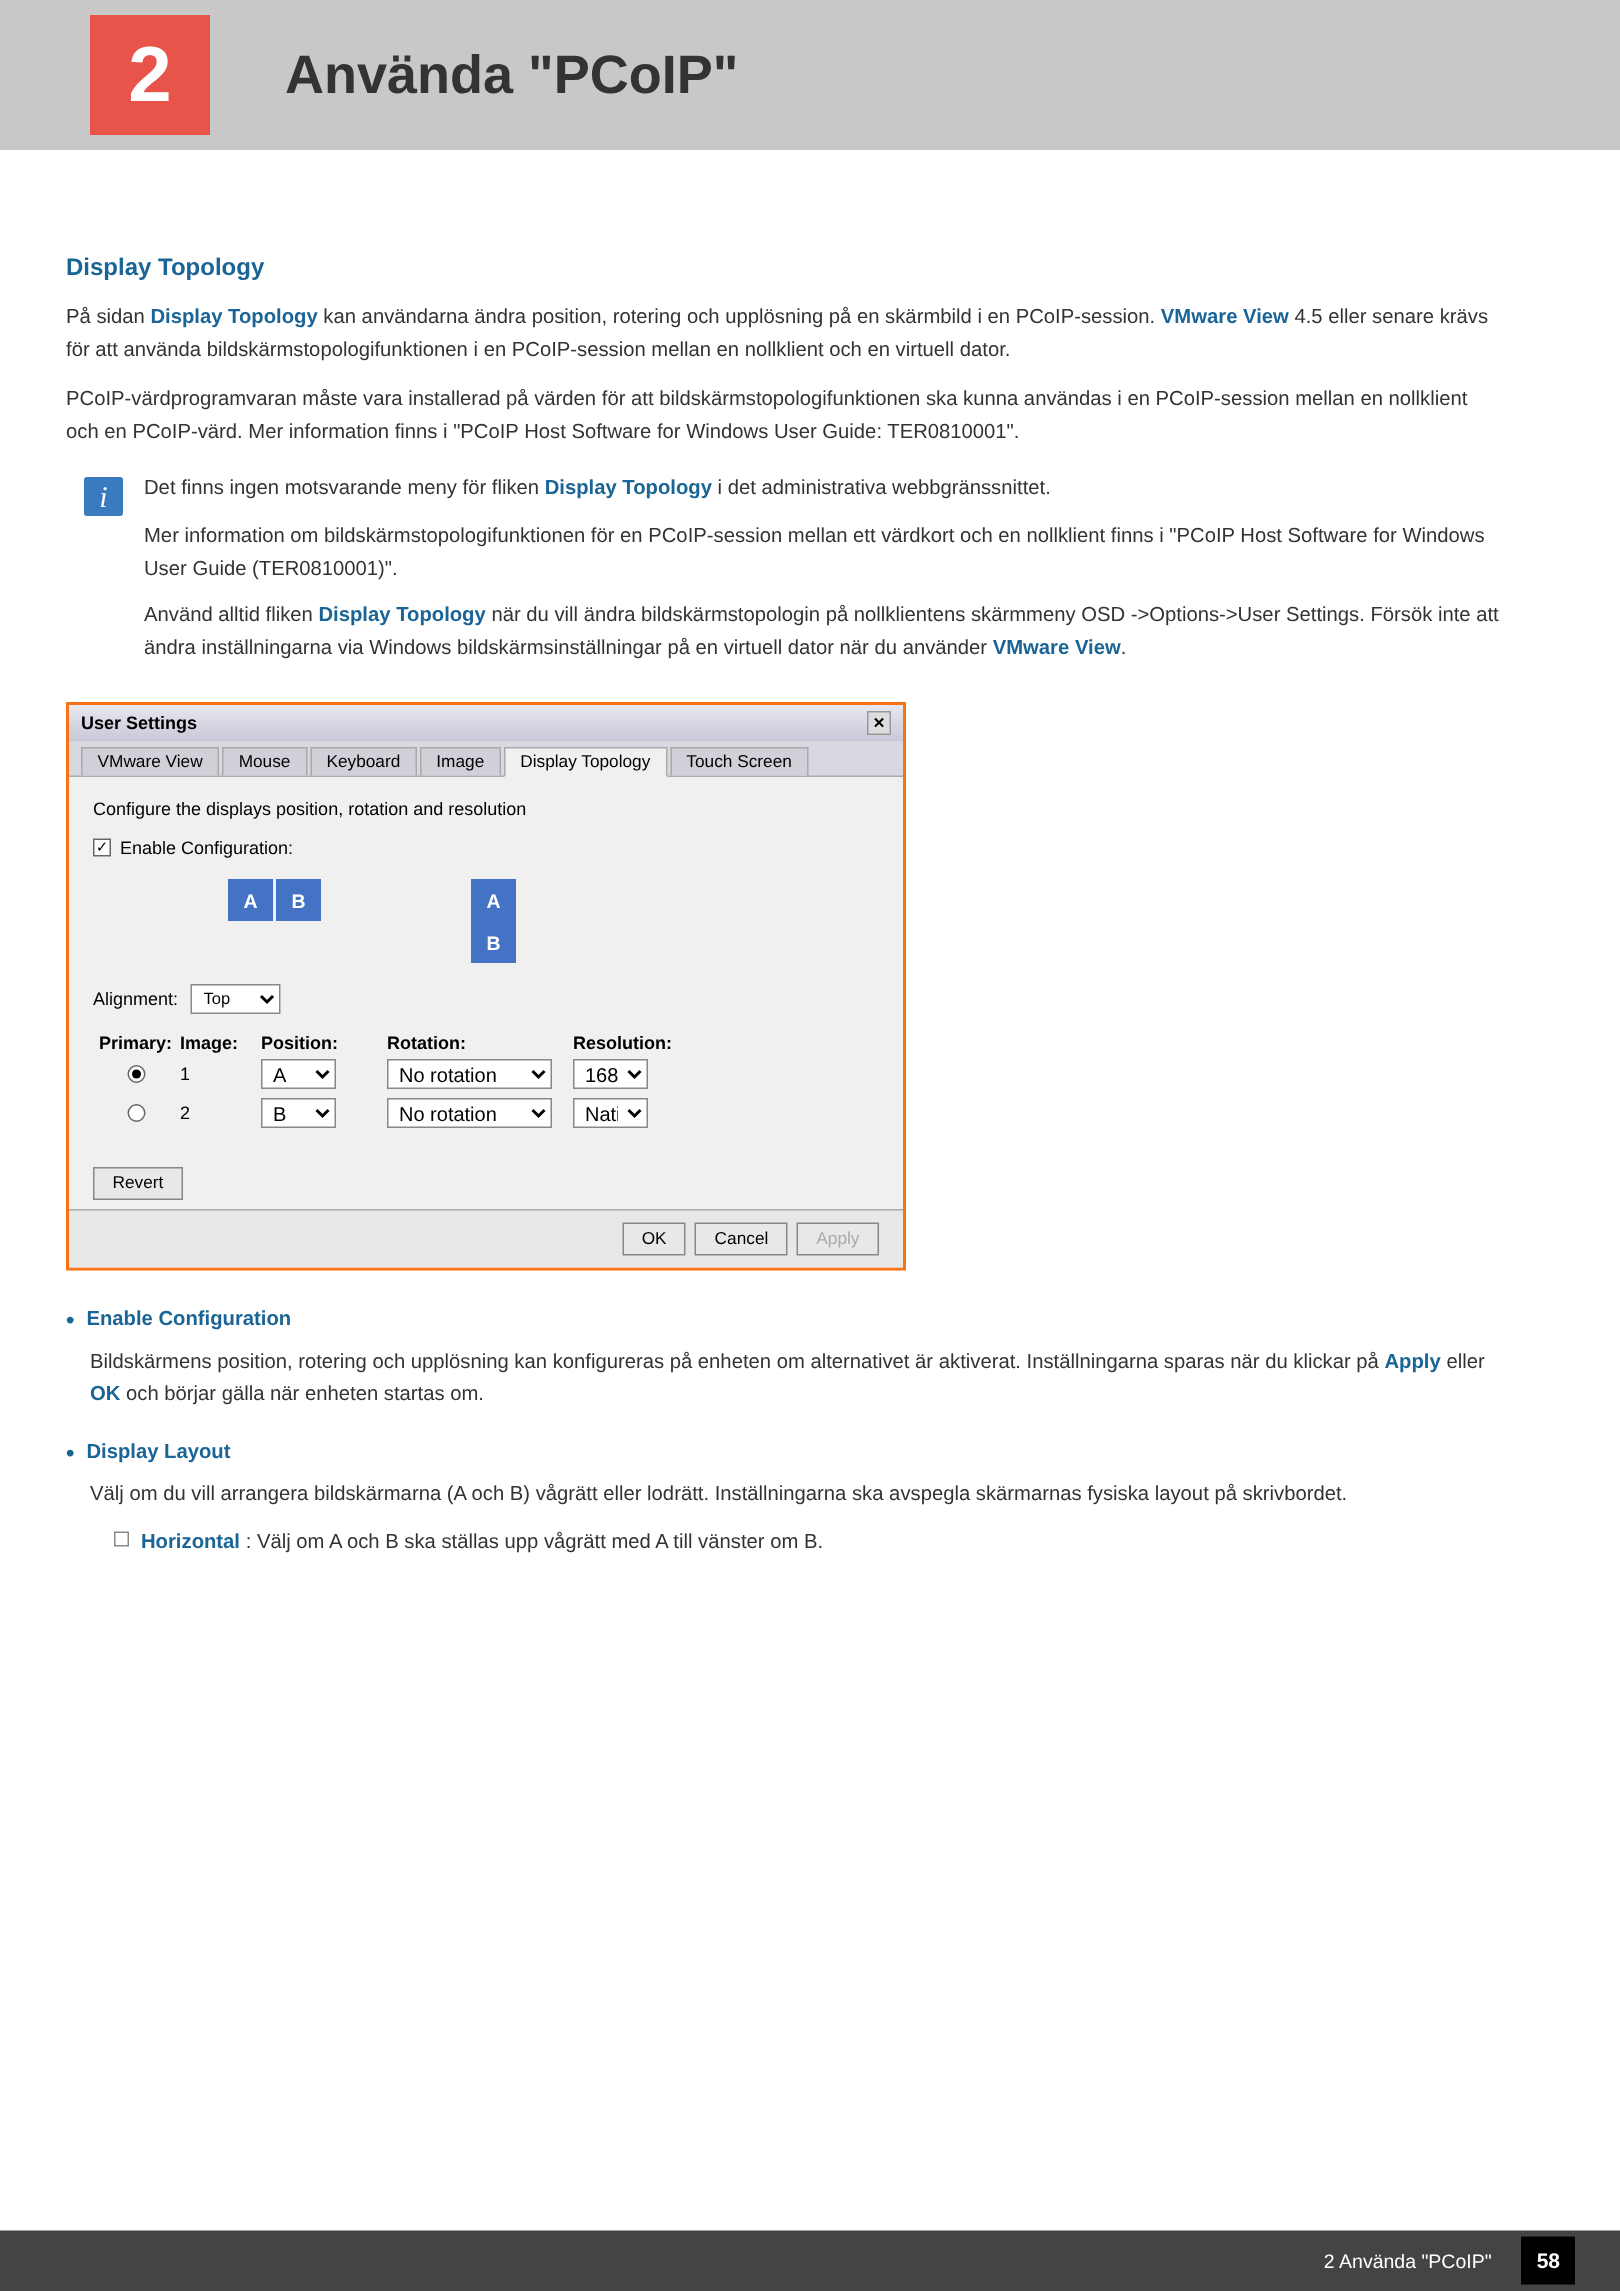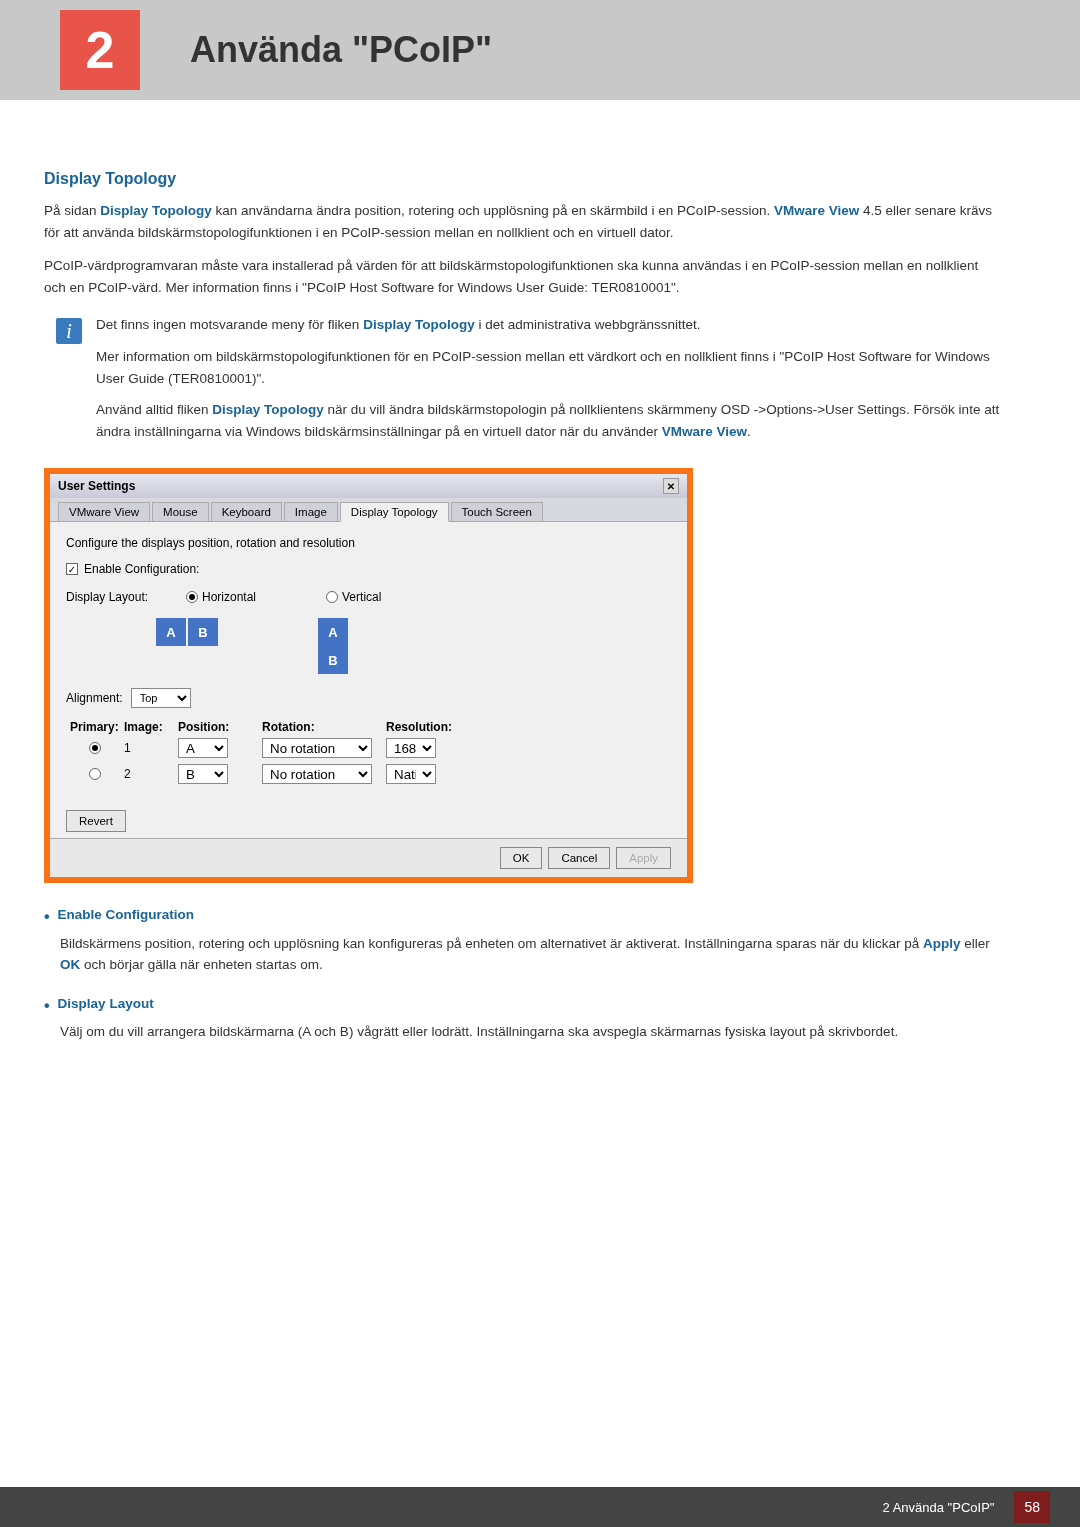--- a/index.html
+++ b/index.html
@@ -94,23 +94,23 @@
     }
 
     .figure-label {
       font-size: 13.5px;
       margin-bottom: 8px;
       margin-top: 20px;
     }
 
     
     .dialog-wrapper {
-      border: 6px solid #f97316;
+      border: 2px solid #f97316;
       background: #f0f0f0;
-      width: 649px;
+      width: 560px;
       margin-bottom: 24px;
       font-size: 12px;
       color: #000;
     }
     .dialog-titlebar {
       background: linear-gradient(to bottom, #e8e8f0, #c8c8d8);
       padding: 4px 8px;
       display: flex;
       justify-content: space-between;
       align-items: center;
@@ -338,25 +338,25 @@
       padding: 0 30px;
       color: white;
       font-size: 13px;
     }
     .footer-text {
       display: flex;
       gap: 20px;
       align-items: center;
     }
     .page-number-badge {
-      background: #7f1d1d;
+      background: #000000;
       color: white;
       padding: 8px 10px;
       font-size: 14px;
-      font-weight: normal;
+      font-weight: bold;
     }
 
     .checkbox-square {
       width: 12px;
       height: 12px;
       border: 1px solid #666;
       background: white;
       display: inline-flex;
       align-items: center;
       justify-content: center;
@@ -427,34 +427,20 @@
     </div>
 
     <div class="dialog-body">
       <div class="dialog-desc">Configure the displays position, rotation and resolution</div>
 
       <div class="dialog-checkbox-row">
         <div class="checkbox-square">✓</div>
         <span>Enable Configuration:</span>
       </div>
 
-      <div class="dialog-layout-row">
-        <span class="layout-label">Display Layout:</span>
-        <div style="display:flex; gap: 20px; align-items: center;">
-          <div class="radio-option">
-            <div class="radio-dot checked"></div>
-            <span>Horizontal</span>
-          </div>
-          <div style="width:30px;"></div>
-          <div class="radio-option">
-            <div class="radio-dot"></div>
-            <span>Vertical</span>
-          </div>
-        </div>
-      </div>
 
       <div class="display-icons-container">
 
         <div style="margin-left: 90px;">
           <div style="display:flex; gap:2px;">
             <div class="display-icon">A</div>
             <div class="display-icon">B</div>
           </div>
         </div>
 
@@ -542,20 +528,26 @@
   </div>
 
   <div class="bullet-item">
     <div class="bullet-heading">
       <span class="bullet-dot">•</span>
       <span class="bold-blue">Display Layout</span>
     </div>
     <div class="bullet-body">
       <span>Välj om du vill arrangera bildskärmarna (A och B) vågrätt eller lodrätt. Inställningarna ska avspegla skärmarnas fysiska layout på skrivbordet.</span>
       
+      <div class="sub-bullet">
+        <div class="sub-bullet-icon"></div>
+        <div>
+          <span class="bold-blue">Horizontal</span><span> : Välj om A och B ska ställas upp vågrätt med A till vänster om B.</span>
+        </div>
+      </div>
     </div>
   </div>
 
 </div>
 
 <div class="page-footer">
   <div class="footer-text">
     <span>2 Använda "PCoIP"</span>
     <div class="page-number-badge">
       <span>58</span>

